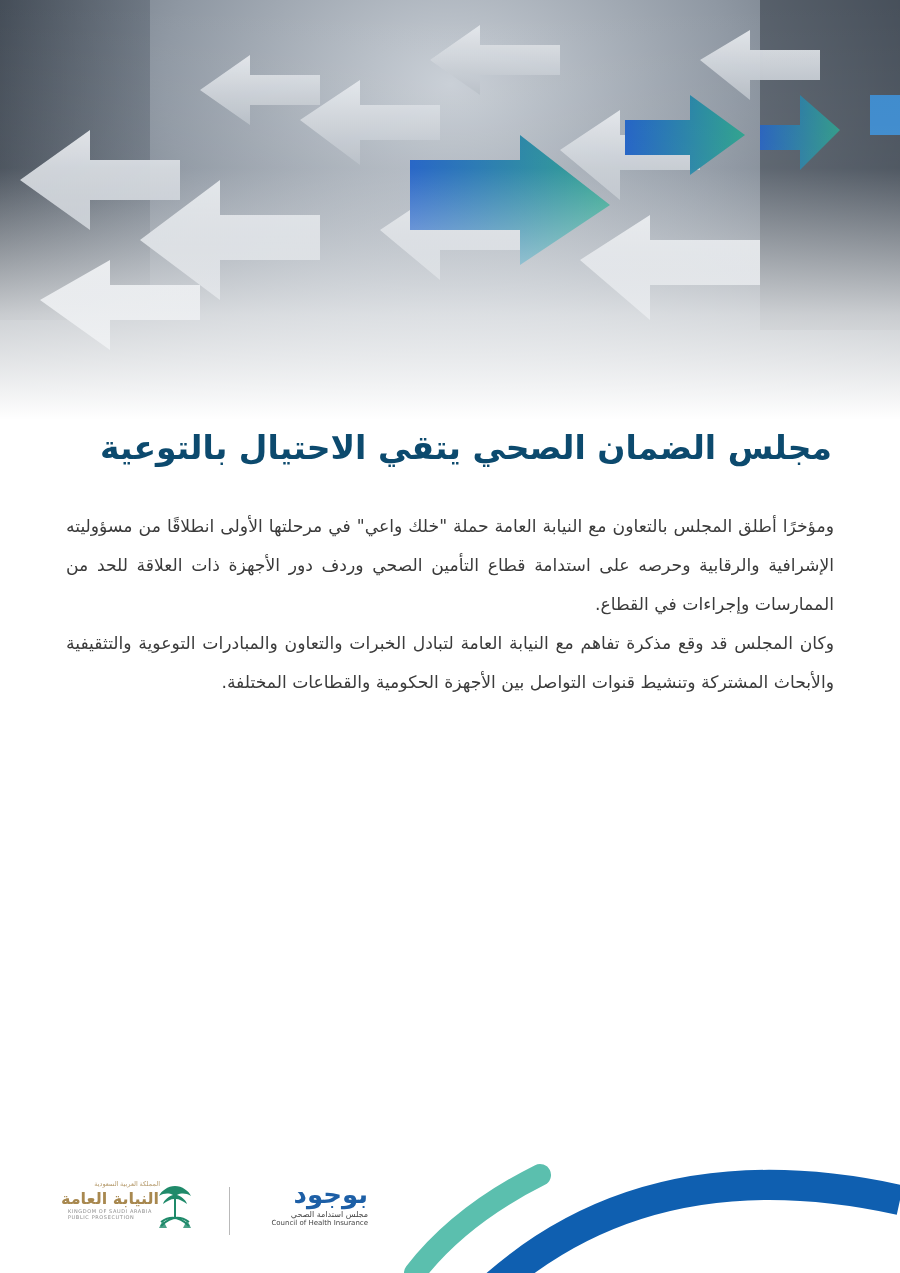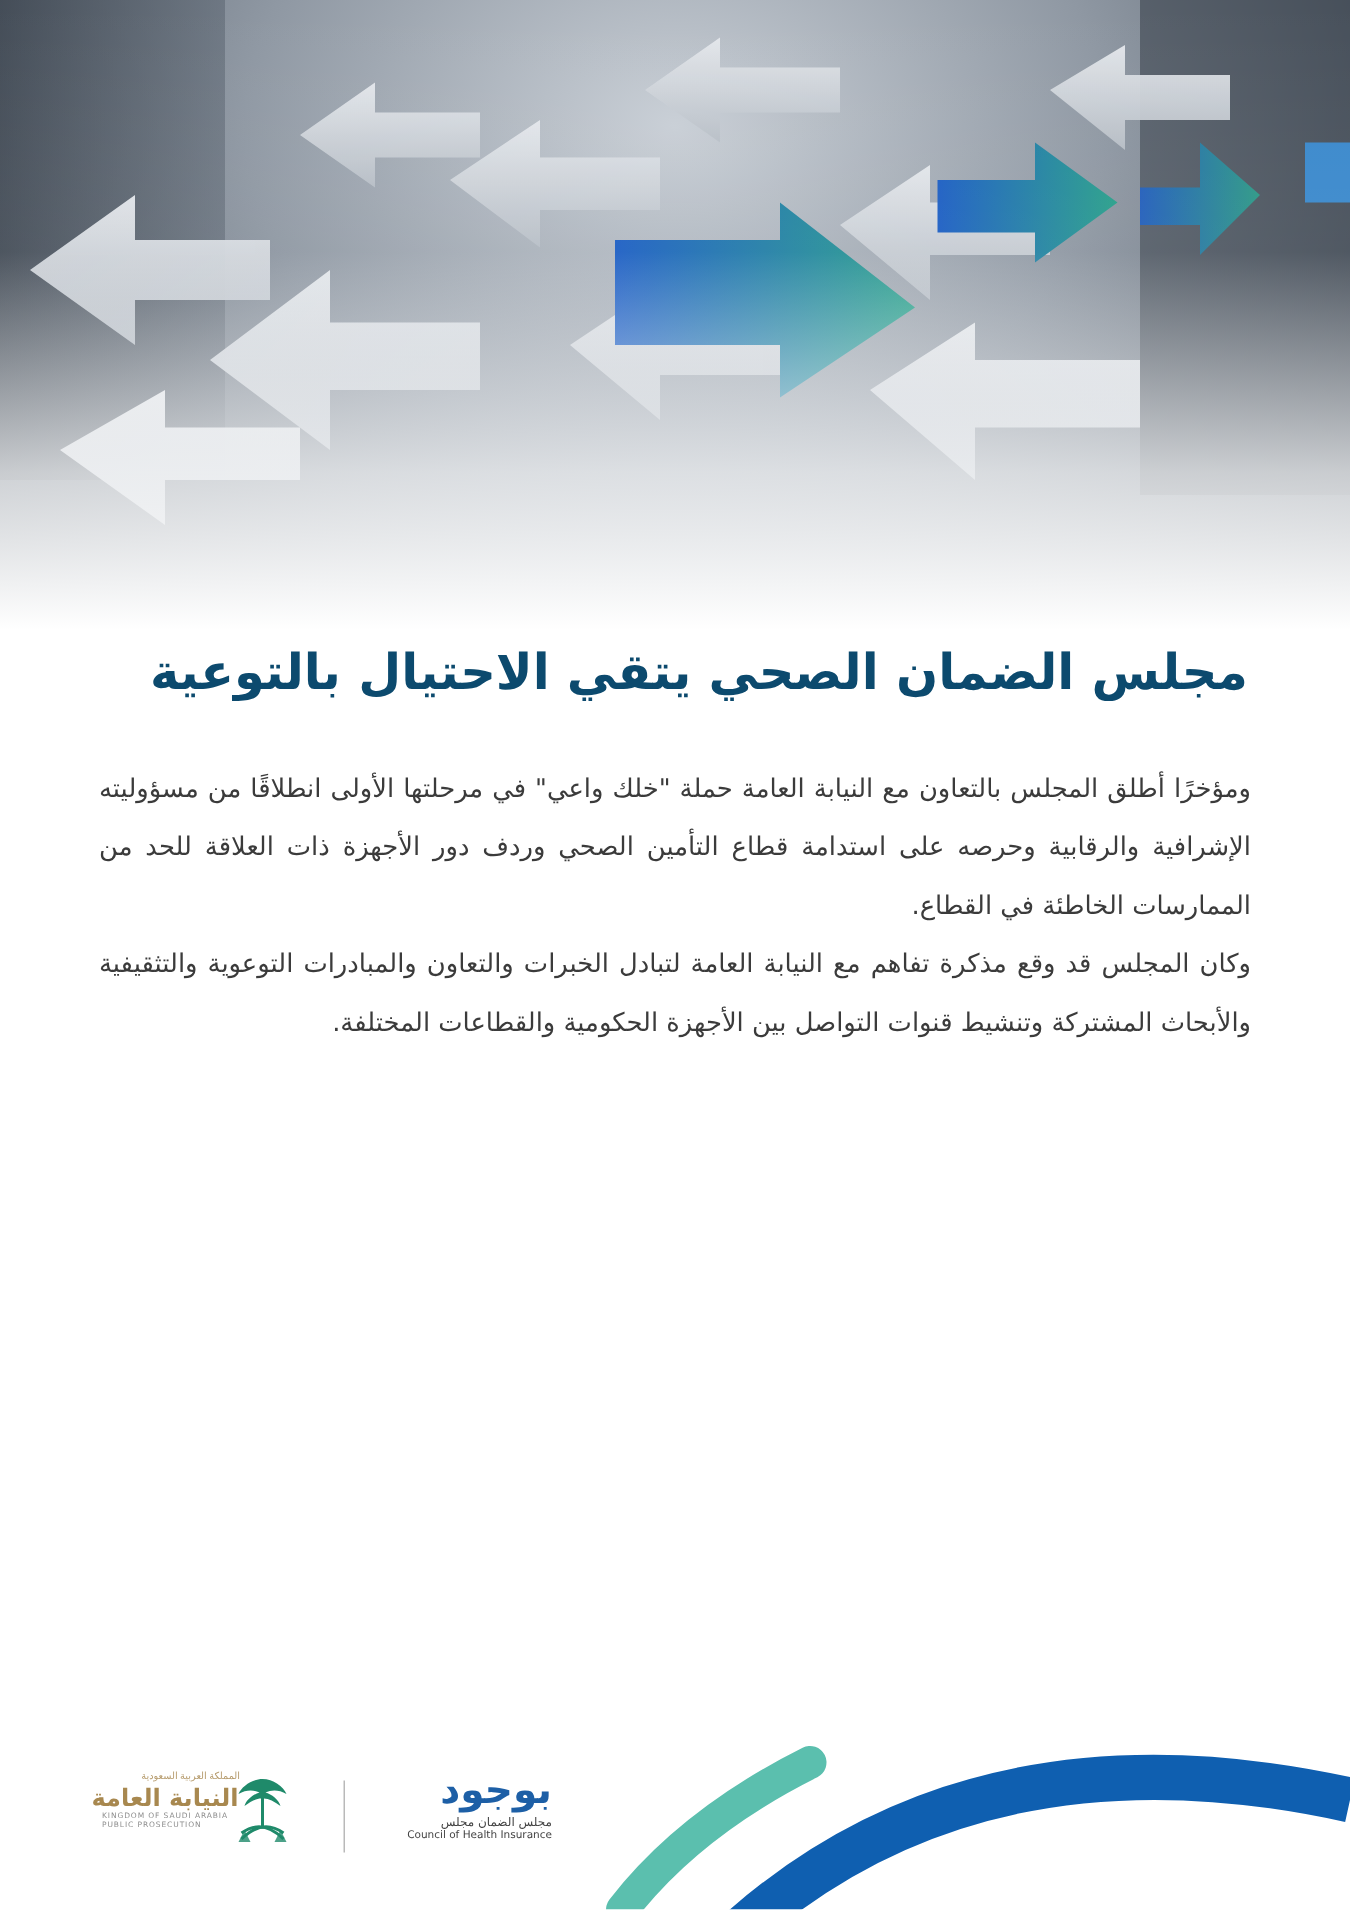--- a/index.html
+++ b/index.html
@@ -67,21 +67,21 @@
     <polygon points="625,120 690,120 690,95 745,135 690,175 690,155 625,155" fill="url(#gArrow)"></polygon>
     <polygon points="760,125 800,125 800,95 840,130 800,170 800,150 760,150" fill="url(#gArrow)" opacity="0.9"></polygon>
     <rect x="870" y="95" width="30" height="40" fill="#3a8fd8" opacity="0.9"></rect>
   </svg>
   <div class="hero-fade"></div>
 </div>
 
 <h1 class="title" style="margin:0;">مجلس الضمان الصحي يتقي الاحتيال بالتوعية</h1>
 
 <div class="body-text">
-  <p>ومؤخرًا أطلق المجلس بالتعاون مع النيابة العامة حملة "خلك واعي" في مرحلتها الأولى انطلاقًا من مسؤوليته الإشرافية والرقابية وحرصه على استدامة قطاع التأمين الصحي وردف دور الأجهزة ذات العلاقة للحد من الممارسات الخاطئة في القطاع.</p>
+  <p>ومؤخرًا أطلق المجلس بالتعاون مع النيابة العامة حملة "خلك واعي" في مرحلتها الأولى انطلاقًا من مسؤوليته الإشرافية والرقابية وحرصه على استدامة قطاع التأمين الصحي وردف دور الأجهزة ذات العلاقة للحد من الممارسات وإجراءات في القطاع.</p>
   <p>وكان المجلس قد وقع مذكرة تفاهم مع النيابة العامة لتبادل الخبرات والتعاون والمبادرات التوعوية والتثقيفية والأبحاث المشتركة وتنشيط قنوات التواصل بين الأجهزة الحكومية والقطاعات المختلفة.</p>
 </div>
 
 <svg class="footer" width="900" height="133" viewBox="0 1140 900 133">
   <path d="M415,1273 Q460,1215 540,1175" stroke="#5bbfae" stroke-width="22" stroke-linecap="round" fill="none"></path>
   <path d="M490,1290 Q650,1145 900,1200" stroke="#0f5fb0" stroke-width="30" fill="none"></path>
 </svg>
 
 <div class="logo-pp">
   <div class="txt">
@@ -99,15 +99,15 @@
     <path d="M31,44 Q17,30 3,40" stroke="#1f8a6a" stroke-width="2" fill="none"></path>
     <path d="M5,38 L9,46 L1,46 Z" opacity="0.8"></path>
     <path d="M29,38 L33,46 L25,46 Z" opacity="0.8"></path>
   </g>
 </svg>
 
 <div class="divider"></div>
 
 <div class="logo-chi">
   <div class="chi-word">بوجود</div>
-  <div class="chi-ar">مجلس الضمان مجلس</div>
+  <div class="chi-ar">مجلس استدامة الصحي</div>
   <div class="chi-en">Council of Health Insurance</div>
 </div>
 
 </body></html>

